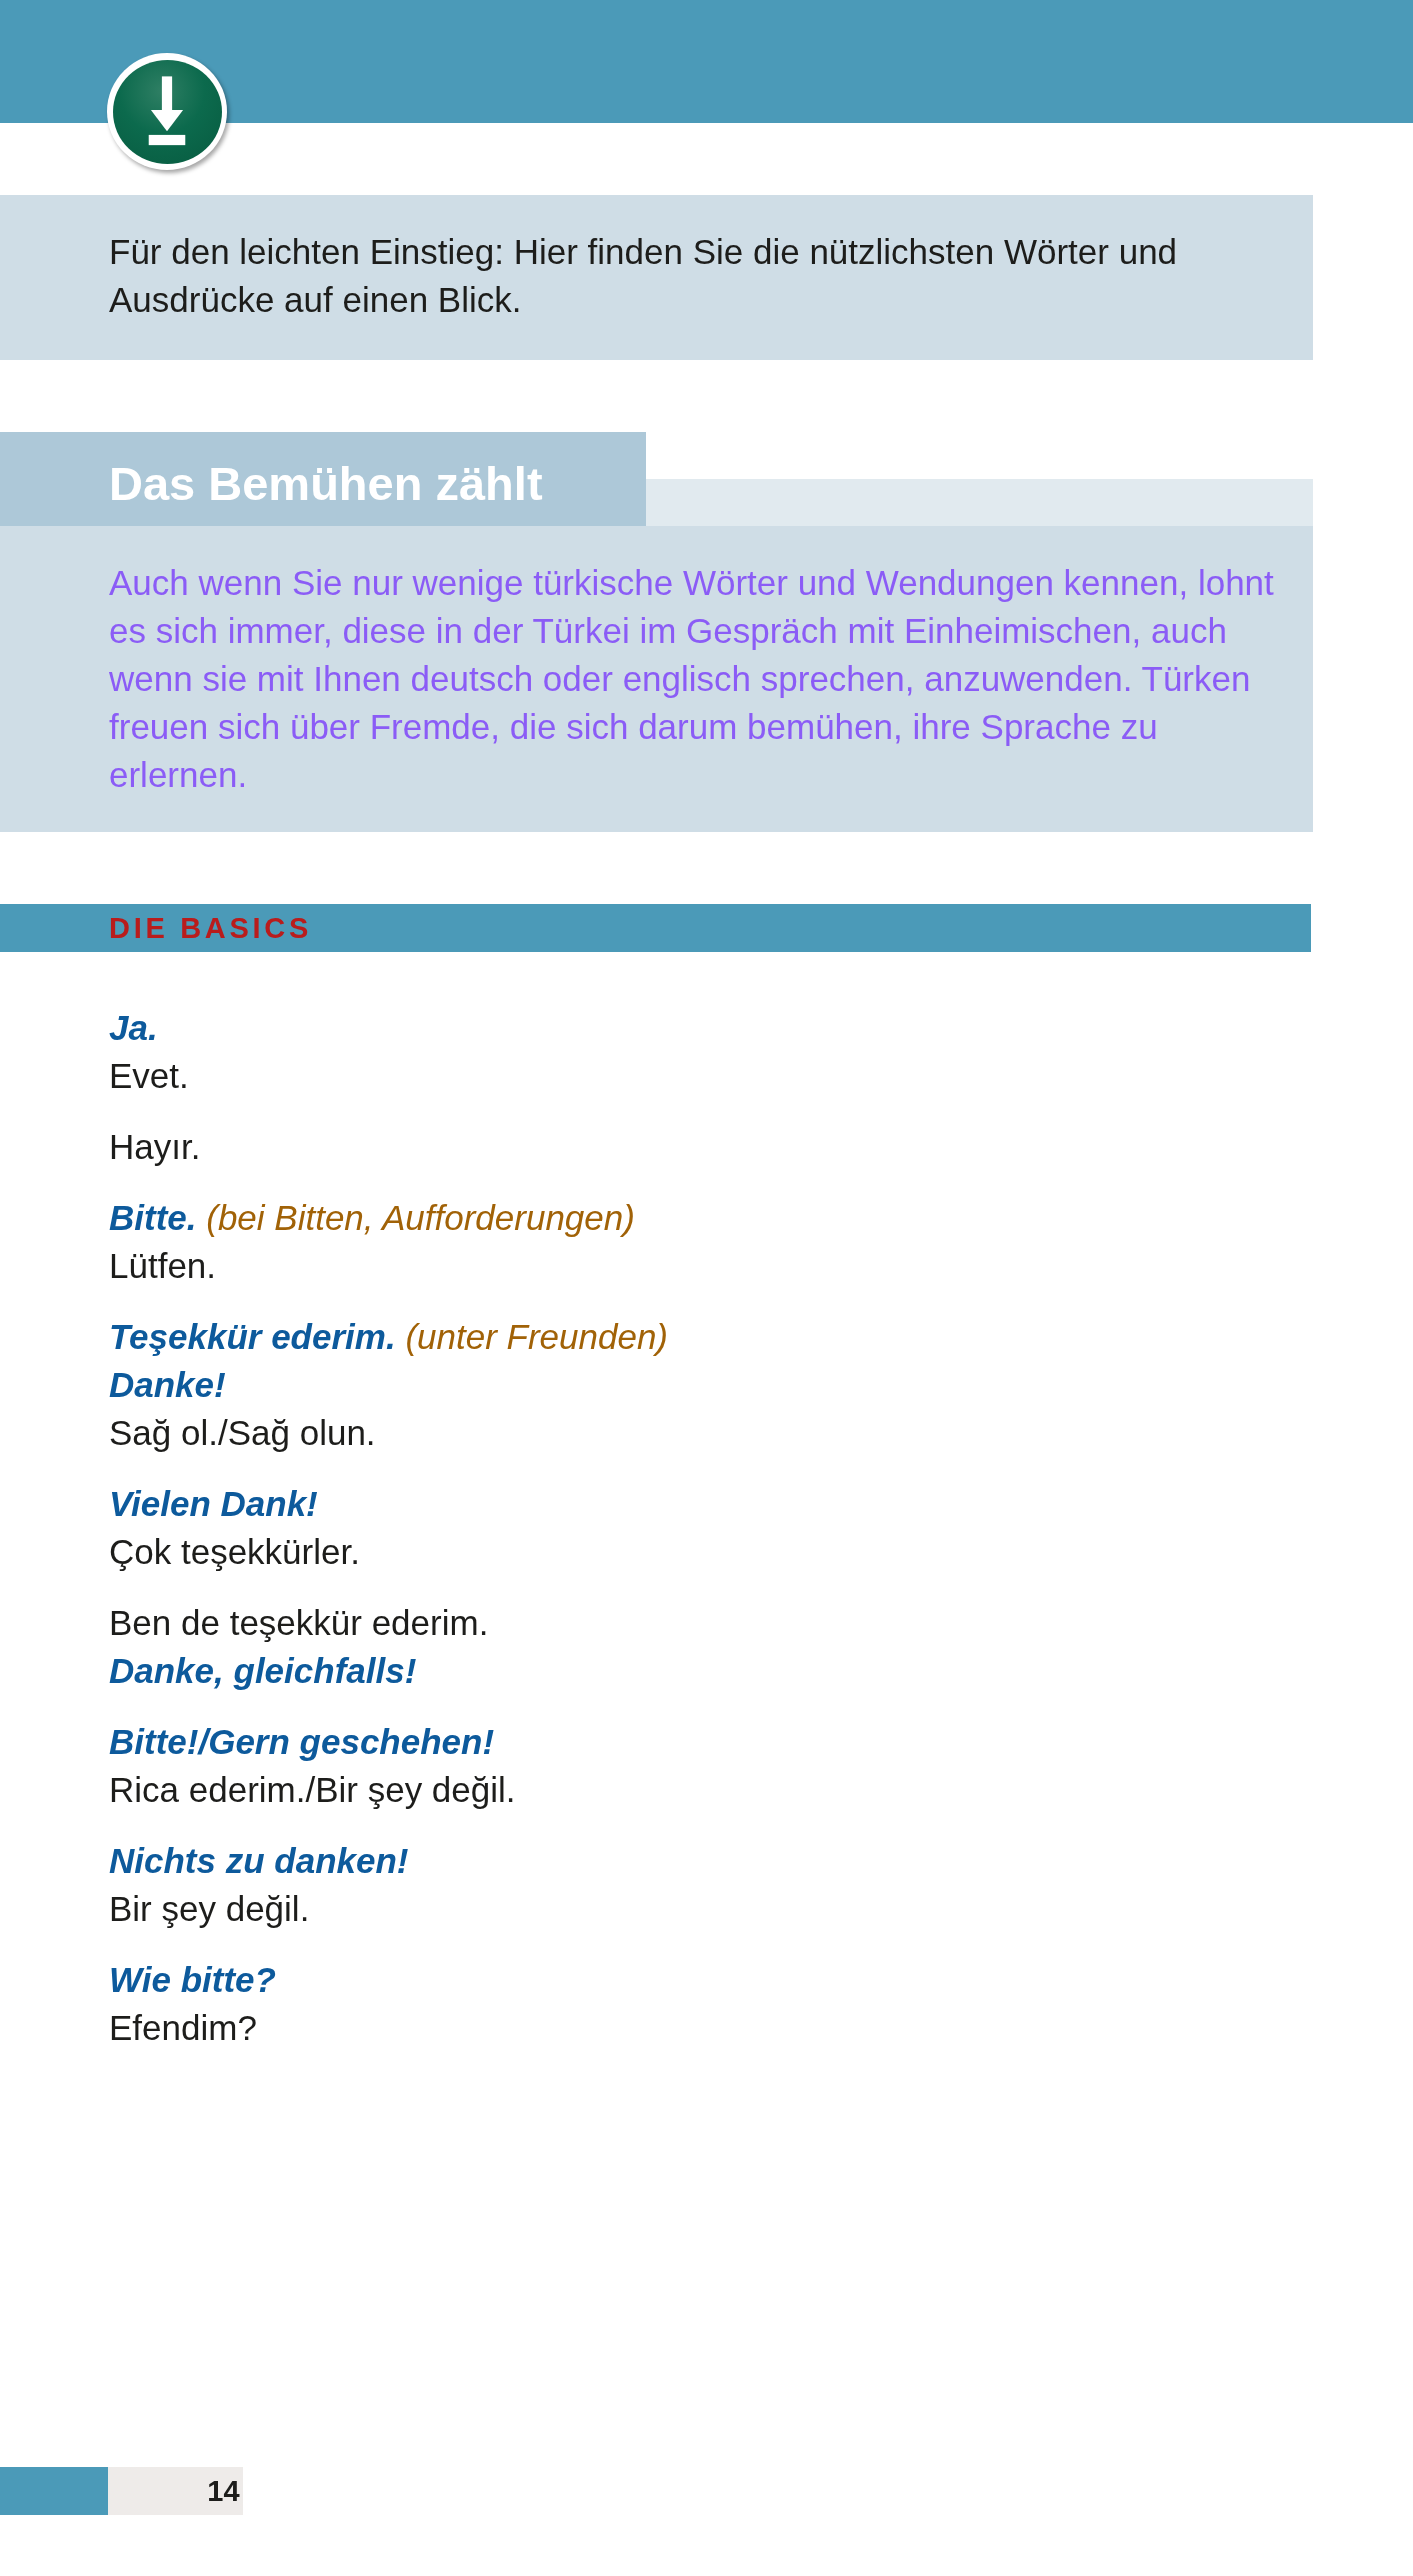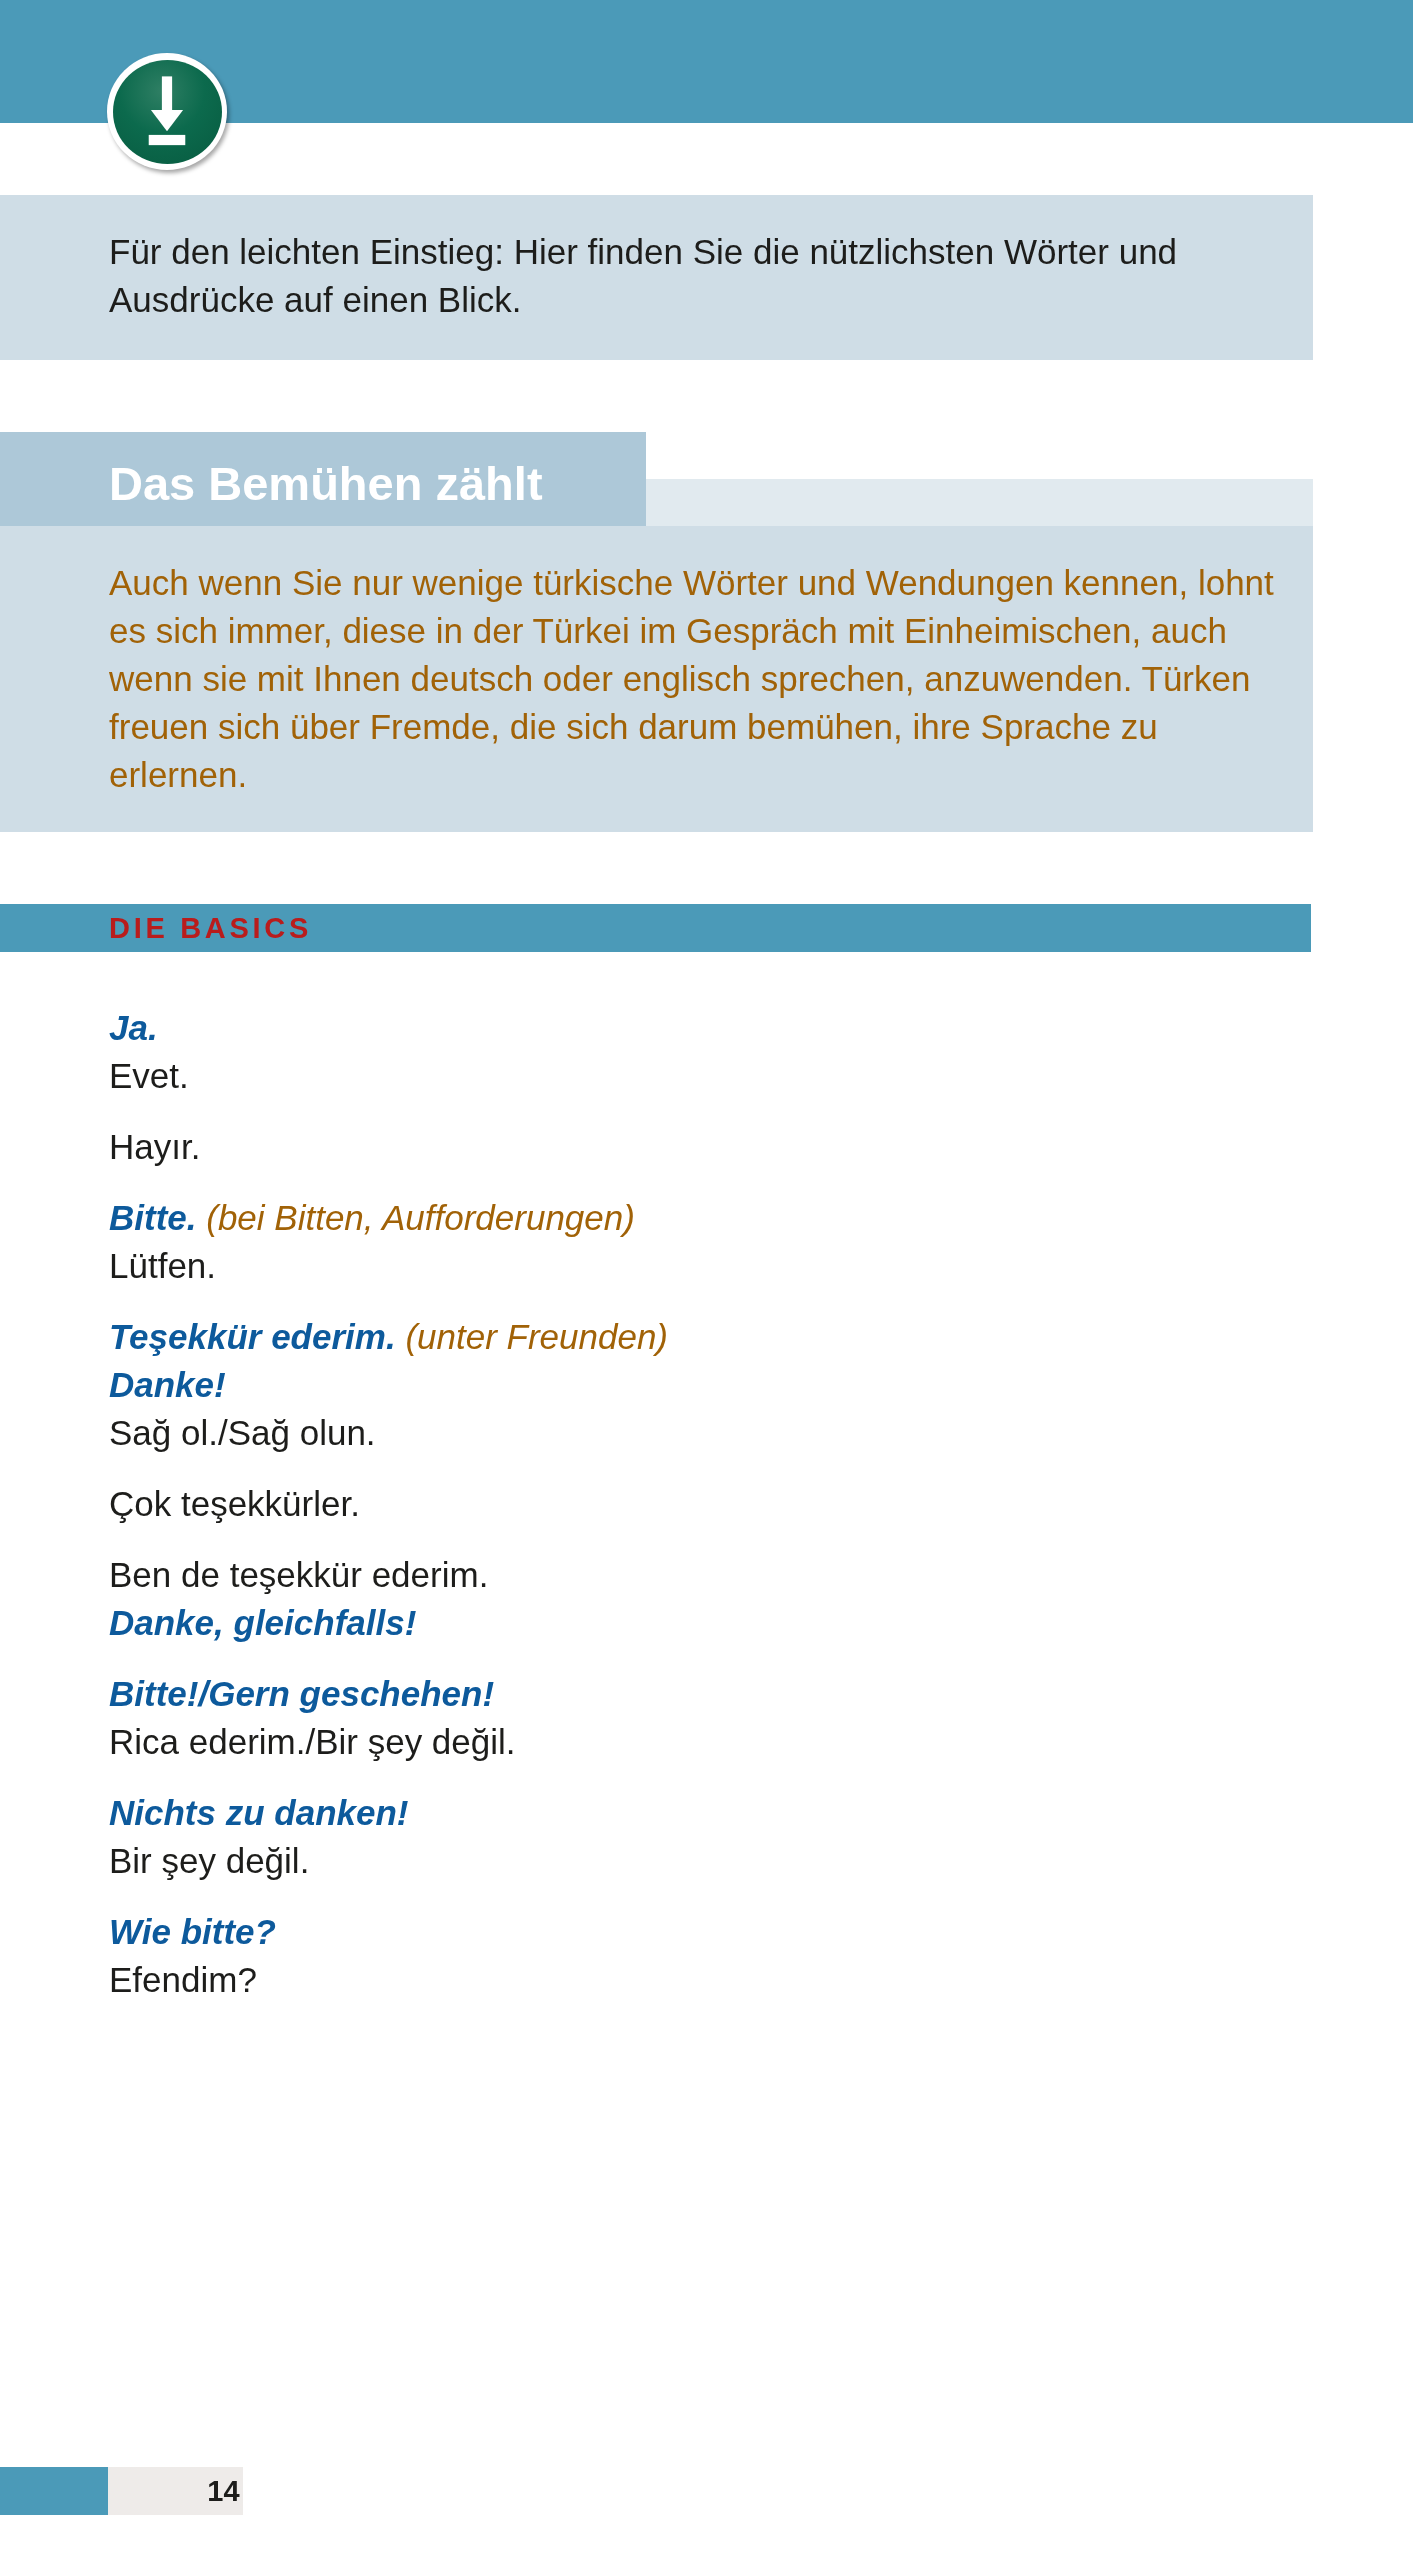--- a/index.html
+++ b/index.html
@@ -35,21 +35,21 @@
   }
   .section-title {
     position: absolute; left: 109px; top: 454px;
     font-size: 47px; font-weight: bold; color: #ffffff; line-height: 59px;
   }
   .section-body {
     position: absolute; left: 0; top: 526px; width: 1313px; height: 306px; background: #cfdde6;
   }
   .section-text {
     position: absolute; left: 109px; top: 559px; width: 1175px;
-    font-size: 35px; line-height: 48px; color: #a16207;
+    font-size: 35px; line-height: 48px; color: #8b5cf6;
   }
   .basics-bar {
     position: absolute; left: 0; top: 904px; width: 1311px; height: 48px; background: #4b9ab8;
   }
   .basics-label {
     position: absolute; left: 109px; top: 911px;
     font-size: 29px; font-weight: bold; letter-spacing: 3.7px; color: #b91c1c; line-height: 34px;
   }
   .phrases { position: absolute; left: 109px; top: 984px; width: 1175px; margin-top: 20px; }
   .entry { margin: 0 0 23px 0; }
@@ -100,20 +100,21 @@
   <div class="entry">
     <div class="line"><span class="de">Bitte.</span> <span class="note">(bei Bitten, Aufforderungen)</span></div>
     <div class="line tr">Lütfen.</div>
   </div>
   <div class="entry">
     <div class="line"><span class="de">Teşekkür ederim.</span> <span class="note">(unter Freunden)</span></div>
     <div class="line"><span class="de">Danke!</span></div>
     <div class="line tr">Sağ ol./Sağ olun.</div>
   </div>
   <div class="entry">
+    <div class="line"><span class="de">Vielen Dank!</span></div>
     <div class="line tr">Çok teşekkürler.</div>
   </div>
   <div class="entry">
     <div class="line tr">Ben de teşekkür ederim.</div>
     <div class="line"><span class="de">Danke, gleichfalls!</span></div>
   </div>
   <div class="entry">
     <div class="line"><span class="de">Bitte!/Gern geschehen!</span></div>
     <div class="line tr">Rica ederim./Bir şey değil.</div>
   </div>

